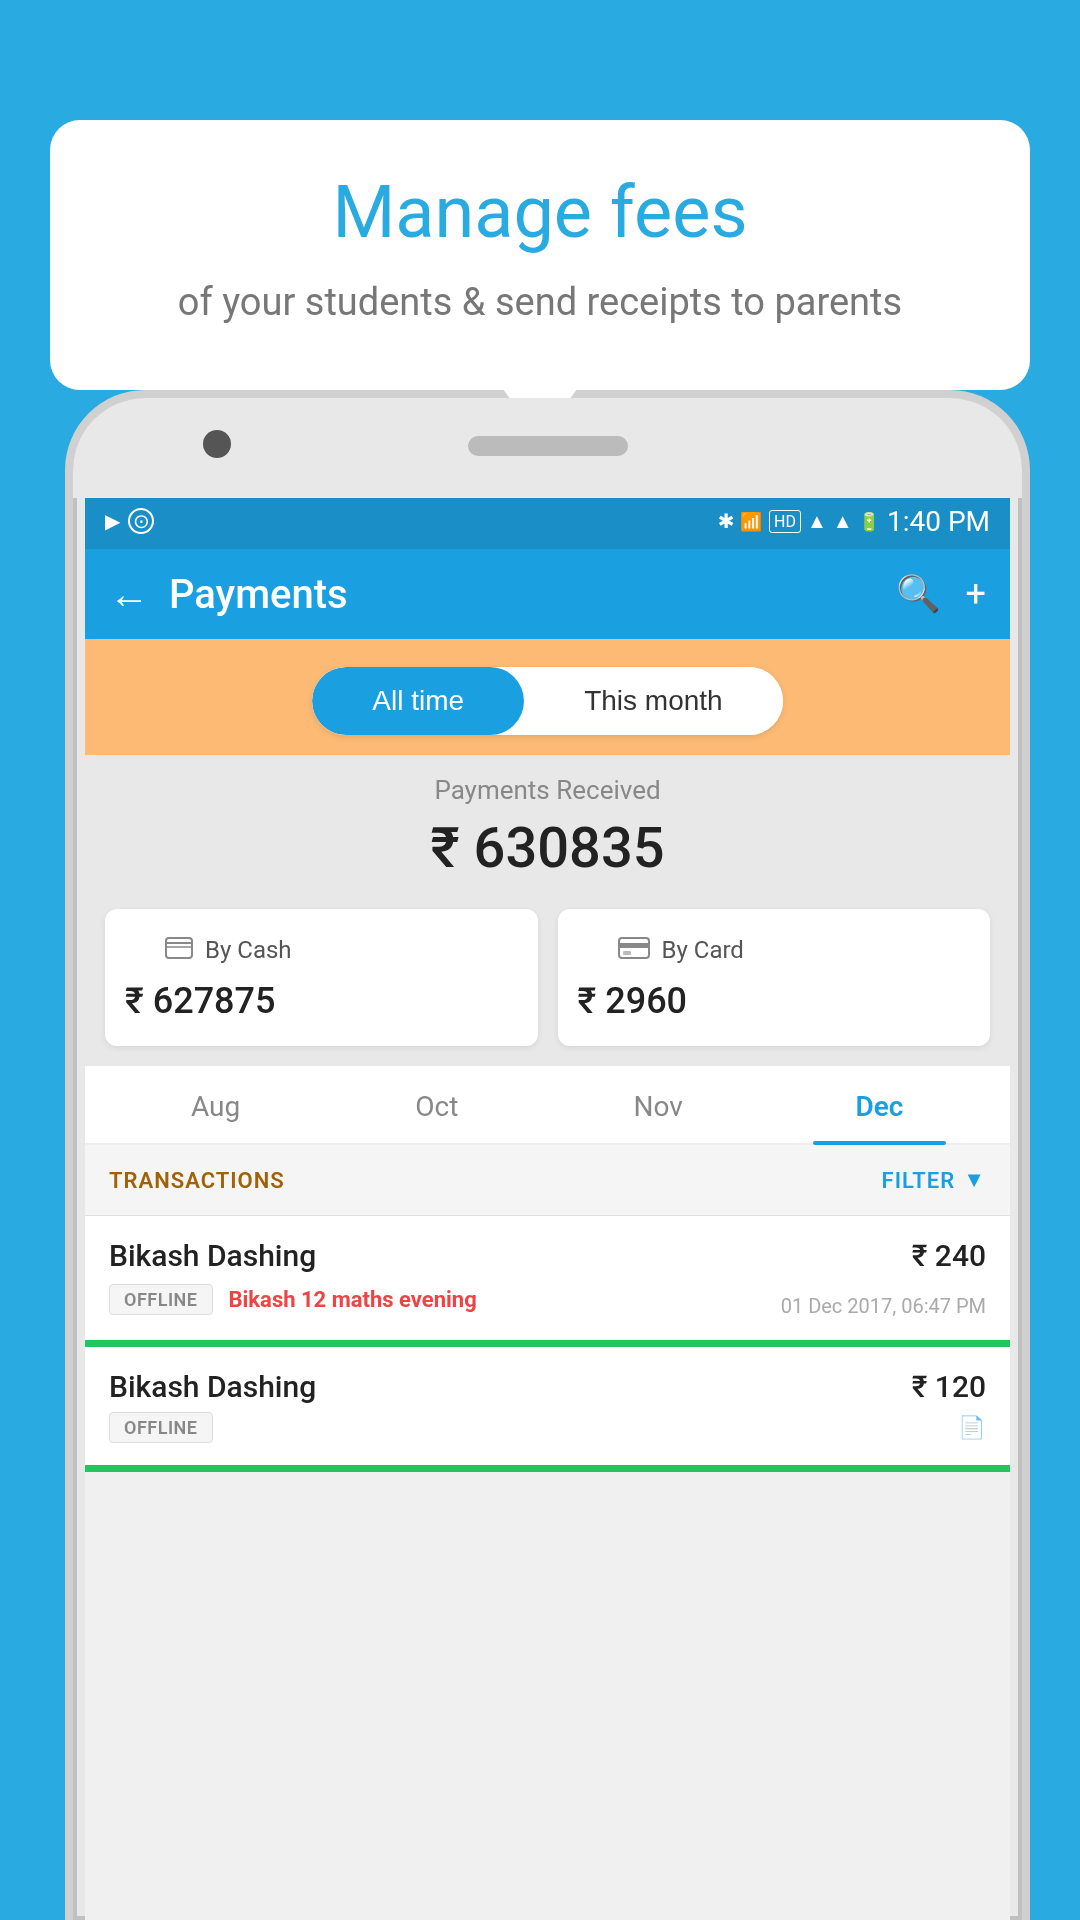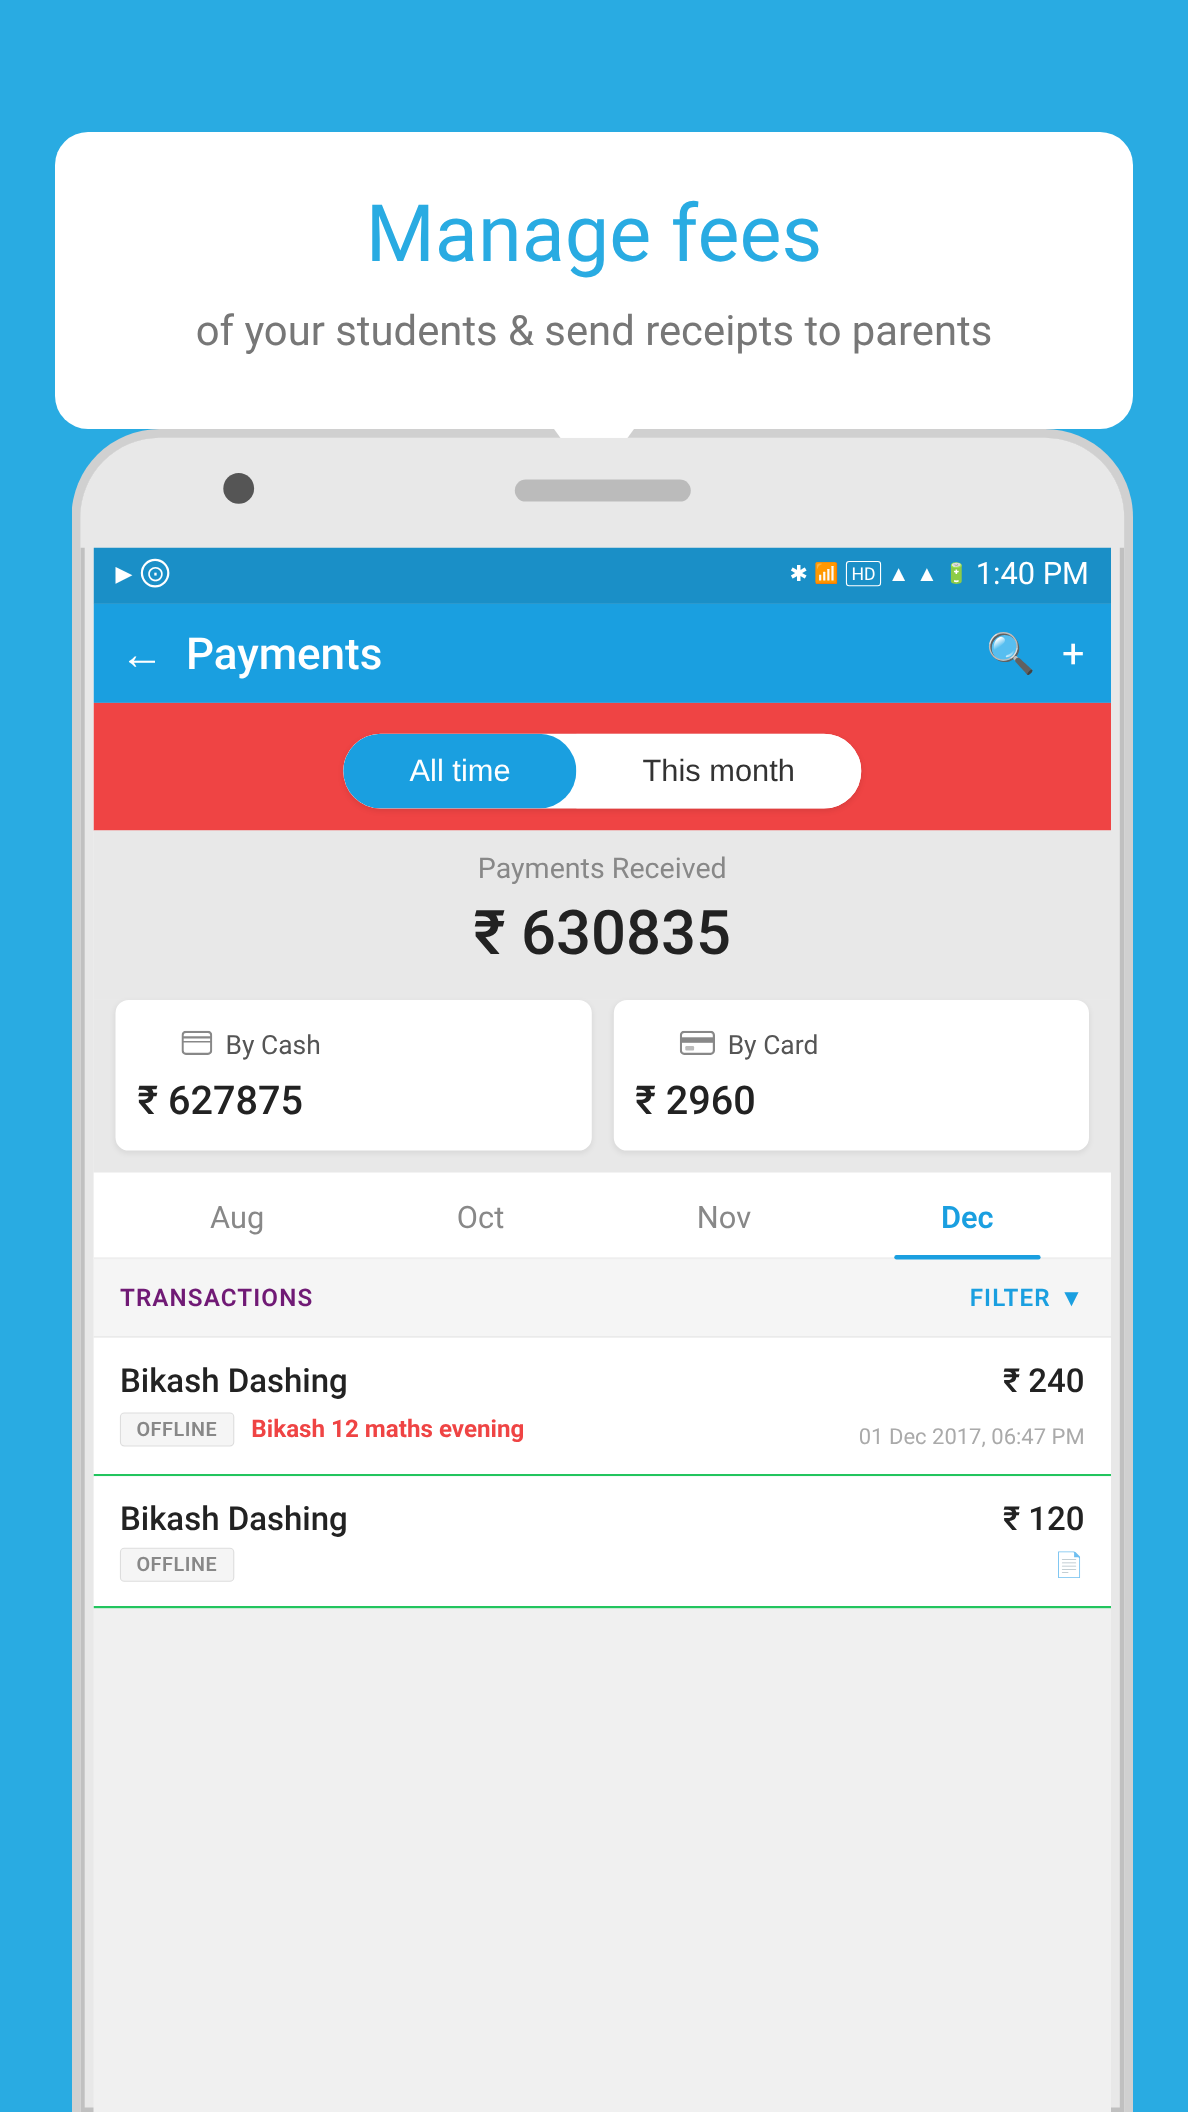--- a/index.html
+++ b/index.html
@@ -180,21 +180,21 @@
       gap: 24px;
       color: white;
       font-size: 36px;
     }
 
     
     .toggle-row {
       display: flex;
       justify-content: center;
       padding: 28px 20px 20px;
-      background: #ef4444;
+      background: #fdba74;
     }
     .toggle-pill {
       background: white;
       border-radius: 50px;
       display: flex;
       overflow: hidden;
       box-shadow: 0 2px 6px rgba(0,0,0,0.1);
     }
     .toggle-btn {
       padding: 18px 60px;
@@ -302,40 +302,40 @@
     .transactions-header {
       display: flex;
       justify-content: space-between;
       align-items: center;
       padding: 22px 24px;
       background: #f5f5f5;
       border-bottom: 1px solid #e0e0e0;
     }
     .transactions-label {
       font-size: 22px;
-      color: #701a75;
+      color: #a16207;
       font-weight: 600;
       letter-spacing: 1px;
     }
     .filter-btn {
       display: flex;
       align-items: center;
       gap: 8px;
       font-size: 22px;
       color: #1a9fe0;
       font-weight: 600;
       letter-spacing: 1px;
       cursor: pointer;
     }
 
     
     .transaction-row {
       background: white;
       padding: 22px 24px;
-      border-bottom: 2px solid #22c55e;
+      border-bottom: 7px solid #22c55e;
     }
     .transaction-top {
       display: flex;
       justify-content: space-between;
       align-items: center;
       margin-bottom: 8px;
     }
     .transaction-name {
       font-size: 30px;
       color: #222;

